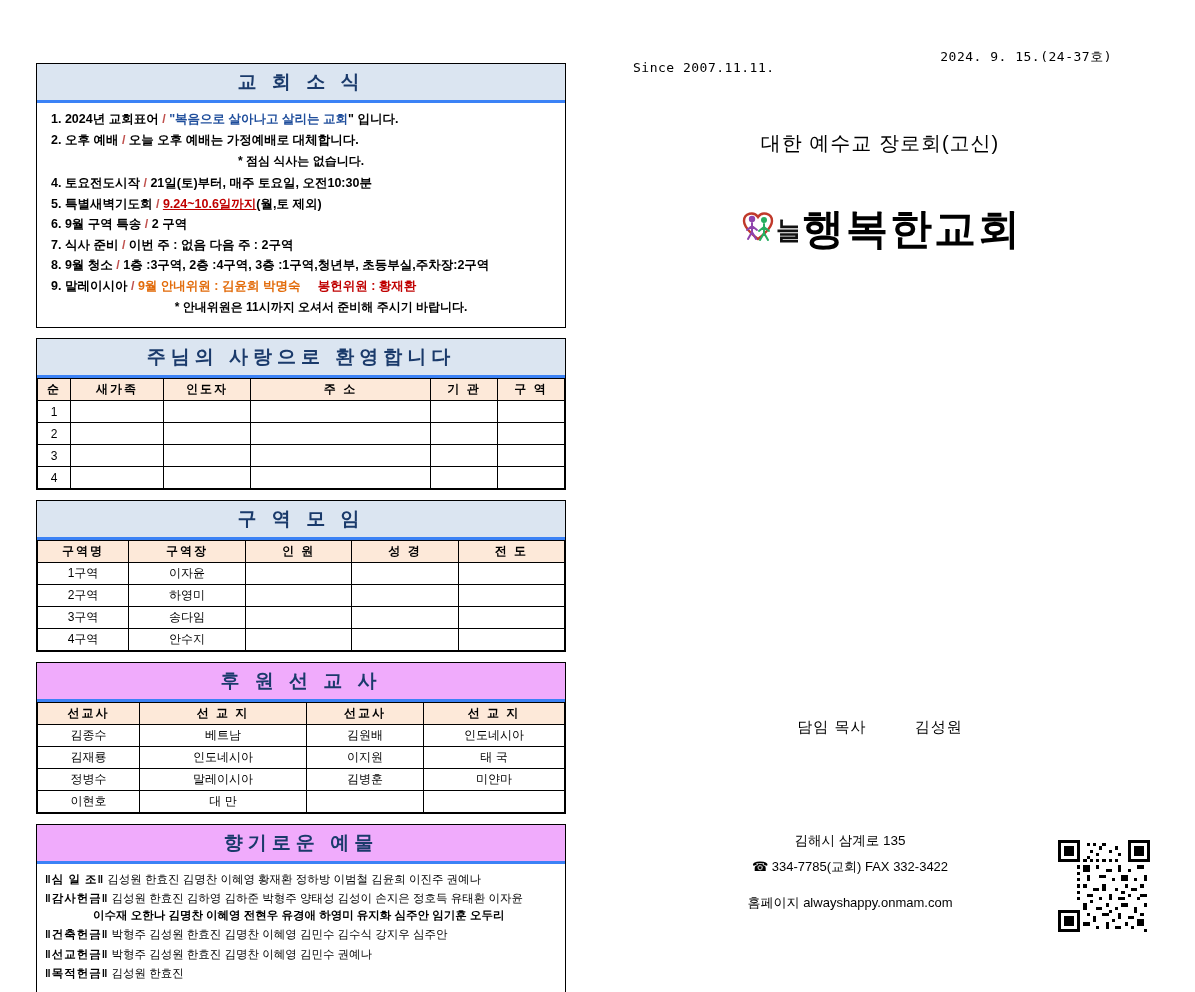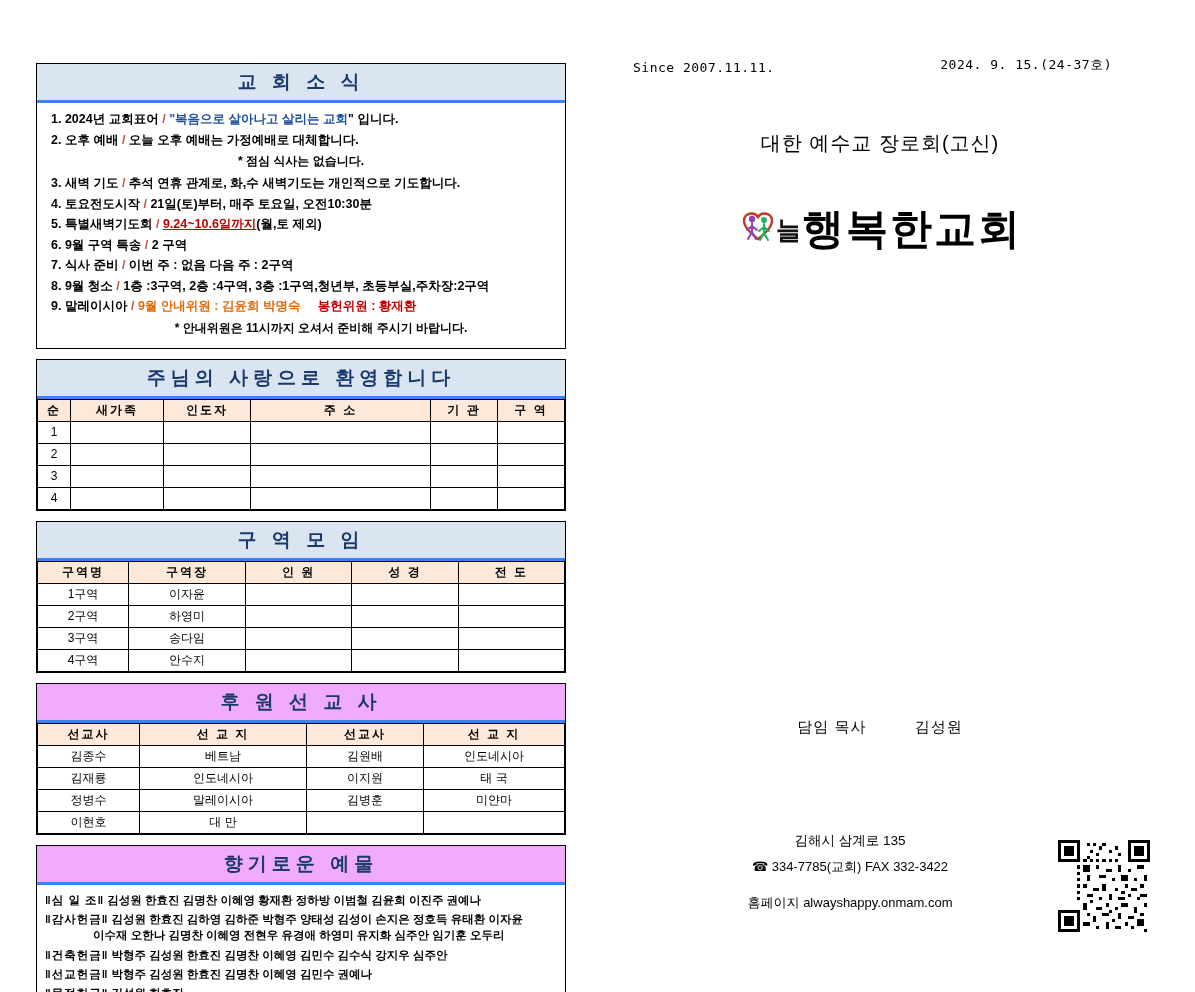--- a/index.html
+++ b/index.html
@@ -116,21 +116,21 @@
   }
   .off-label {
     flex: 0 0 auto;
     font-weight: bold;
     white-space: nowrap;
     letter-spacing: 1px;
     padding-right: 3px;
   }
   .off-names {
     flex: 1 1 auto;
-    font-weight: bold;
+    font-weight: normal;
     word-break: keep-all;
   }
   .off-cont {
     font-size: 11.5px;
     font-weight: bold;
     padding-left: 48px;
     line-height: 1.25;
     margin-top: -3px;
     margin-bottom: 5px;
   }
@@ -140,21 +140,21 @@
     position: absolute;
     left: 633px;
     top: 60px;
     font-size: 13px;
     font-family: "DejaVu Sans Mono", monospace;
     letter-spacing: 0.5px;
   }
   .issue {
     position: absolute;
     right: 83px;
-    top: 56px;
+    top: 48px;
     font-size: 13px;
     font-family: "DejaVu Sans Mono", monospace;
     letter-spacing: 0.5px;
   }
   .denom {
     position: absolute;
     left: 0; right: 0;
     top: 130px;
     text-align: center;
     font-size: 20px;
@@ -253,26 +253,20 @@
 
         <div class="news-item">
           <span>2.</span>
           <span>오후 예배</span>
           <span class="sep">/</span>
           <span>오늘 오후 예배는 가정예배로 대체합니다.</span>
         </div>
 
         <div class="news-sub">* 점심 식사는 없습니다.</div>
 
-        <div class="news-item">
-          <span>3.</span>
-          <span>새벽 기도</span>
-          <span class="sep">/</span>
-          <span>추석 연휴 관계로, 화,수 새벽기도는 개인적으로 기도합니다.</span>
-        </div>
 
         <div class="news-item">
           <span>4.</span>
           <span>토요전도시작</span>
           <span class="sep">/</span>
           <span>21일(토)부터, 매주 토요일, 오전10:30분</span>
         </div>
 
         <div class="news-item">
           <span>5.</span>

